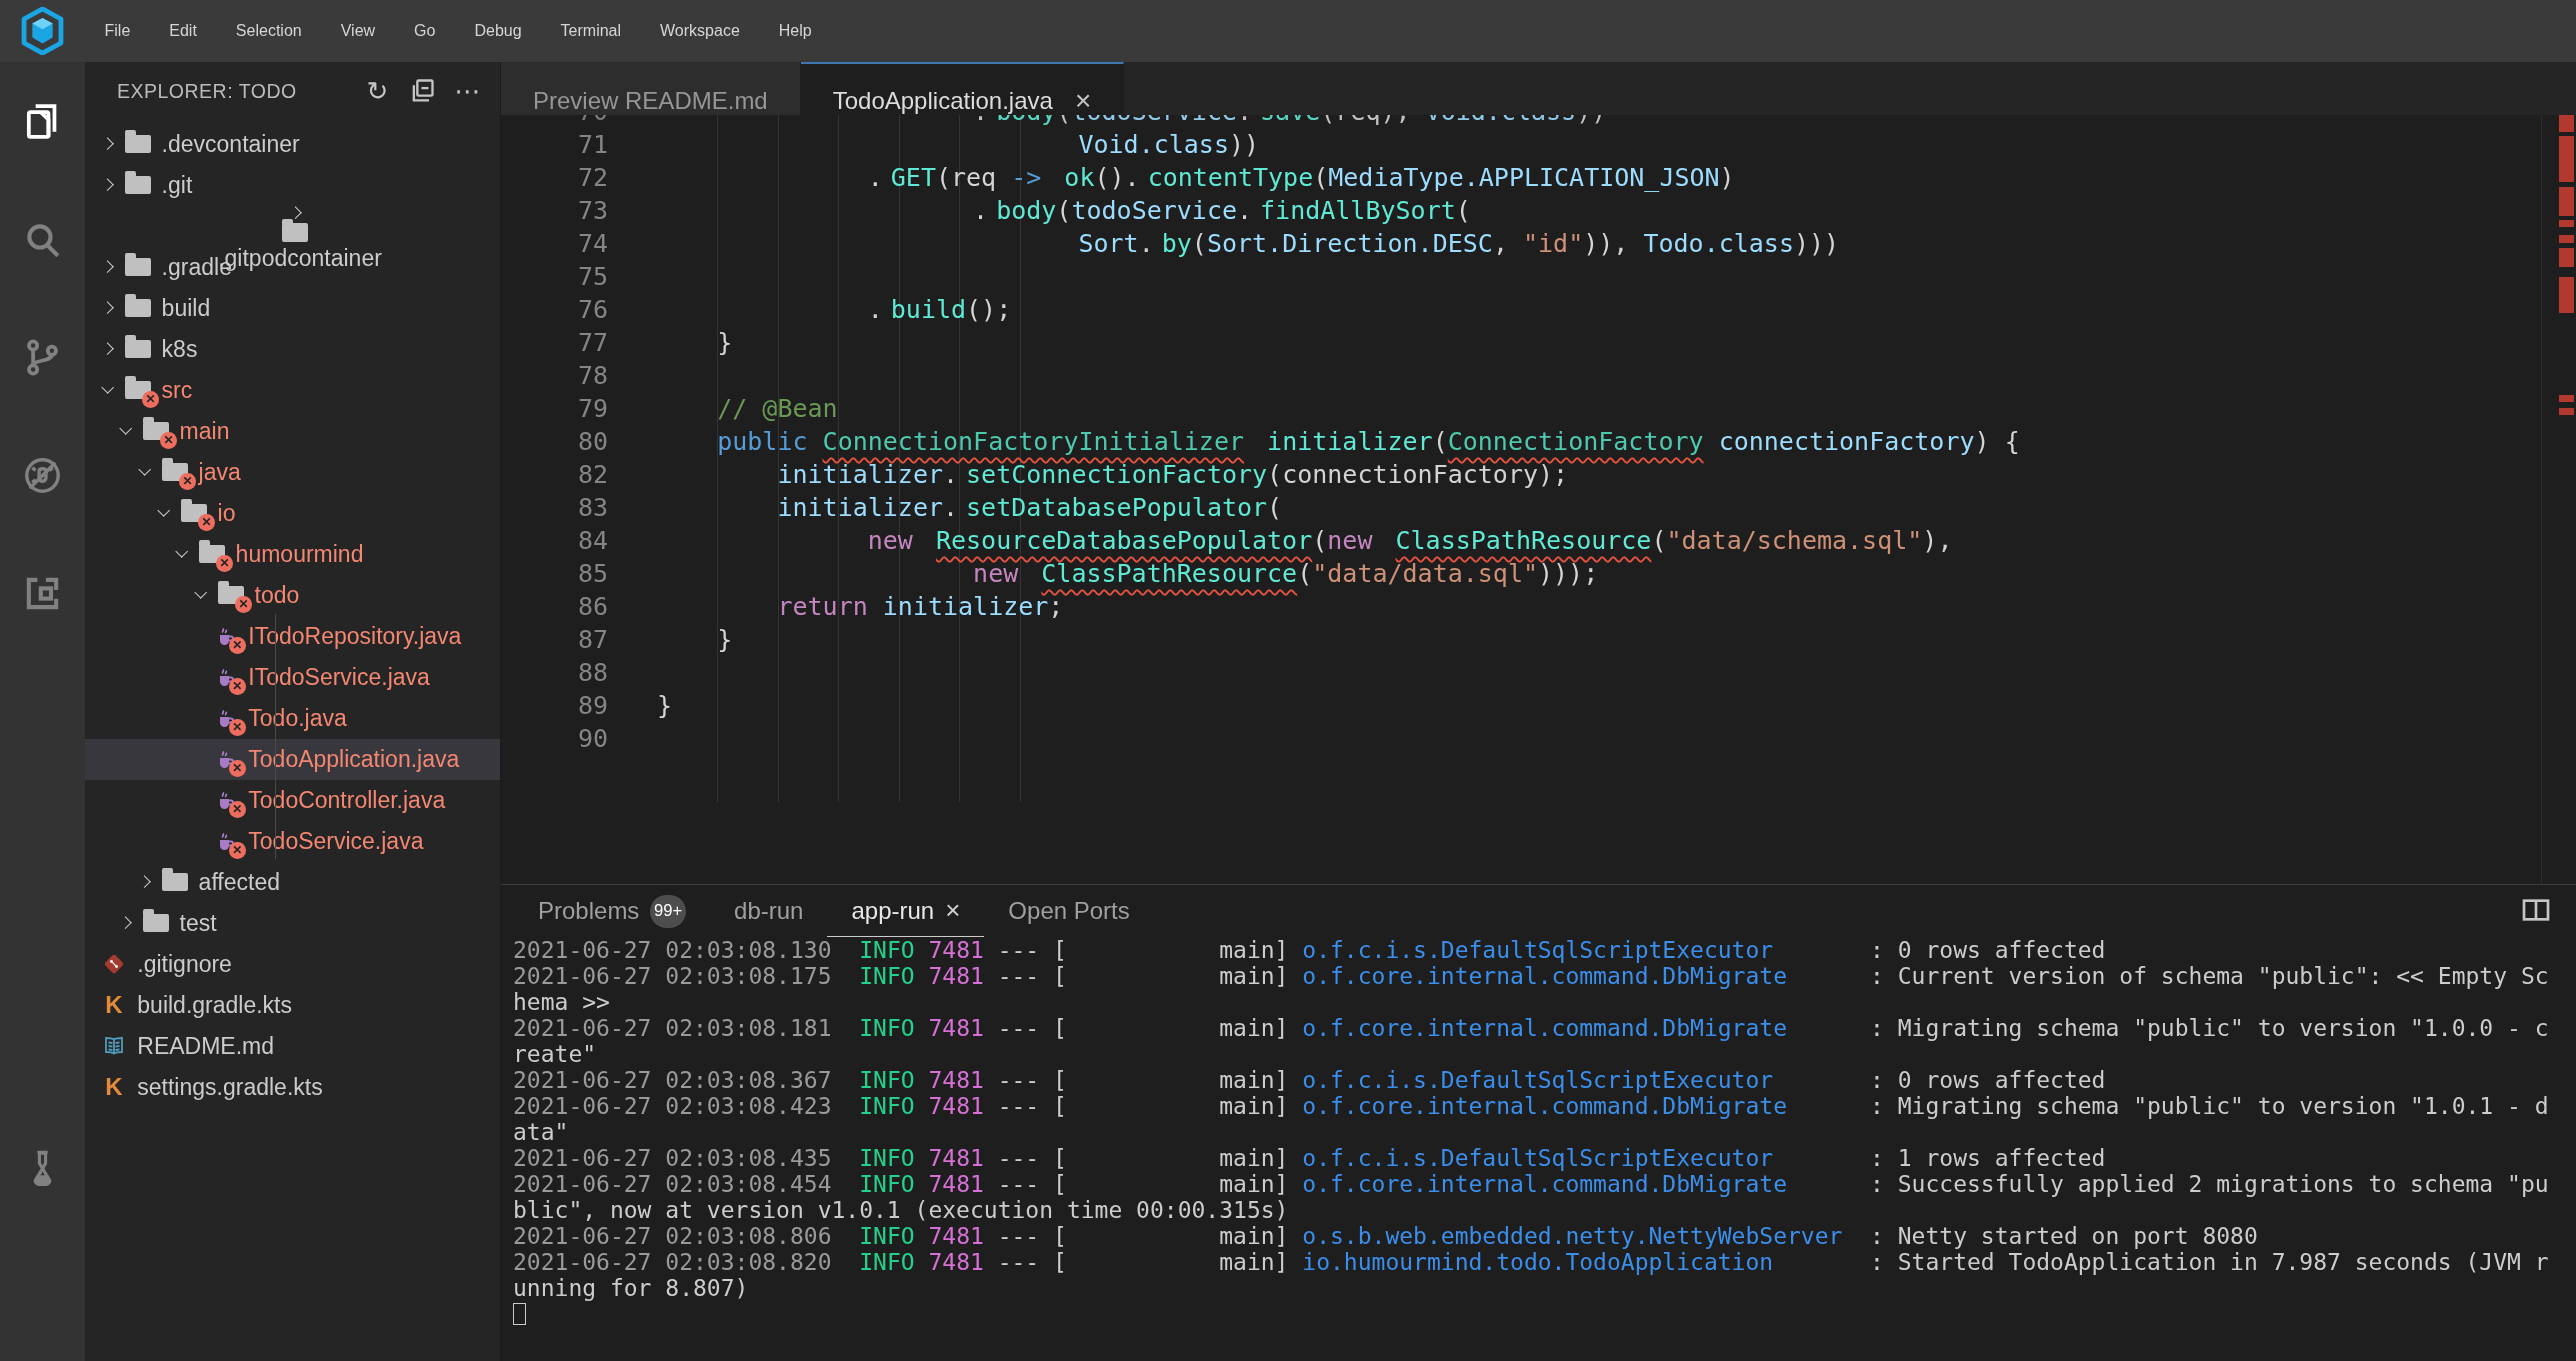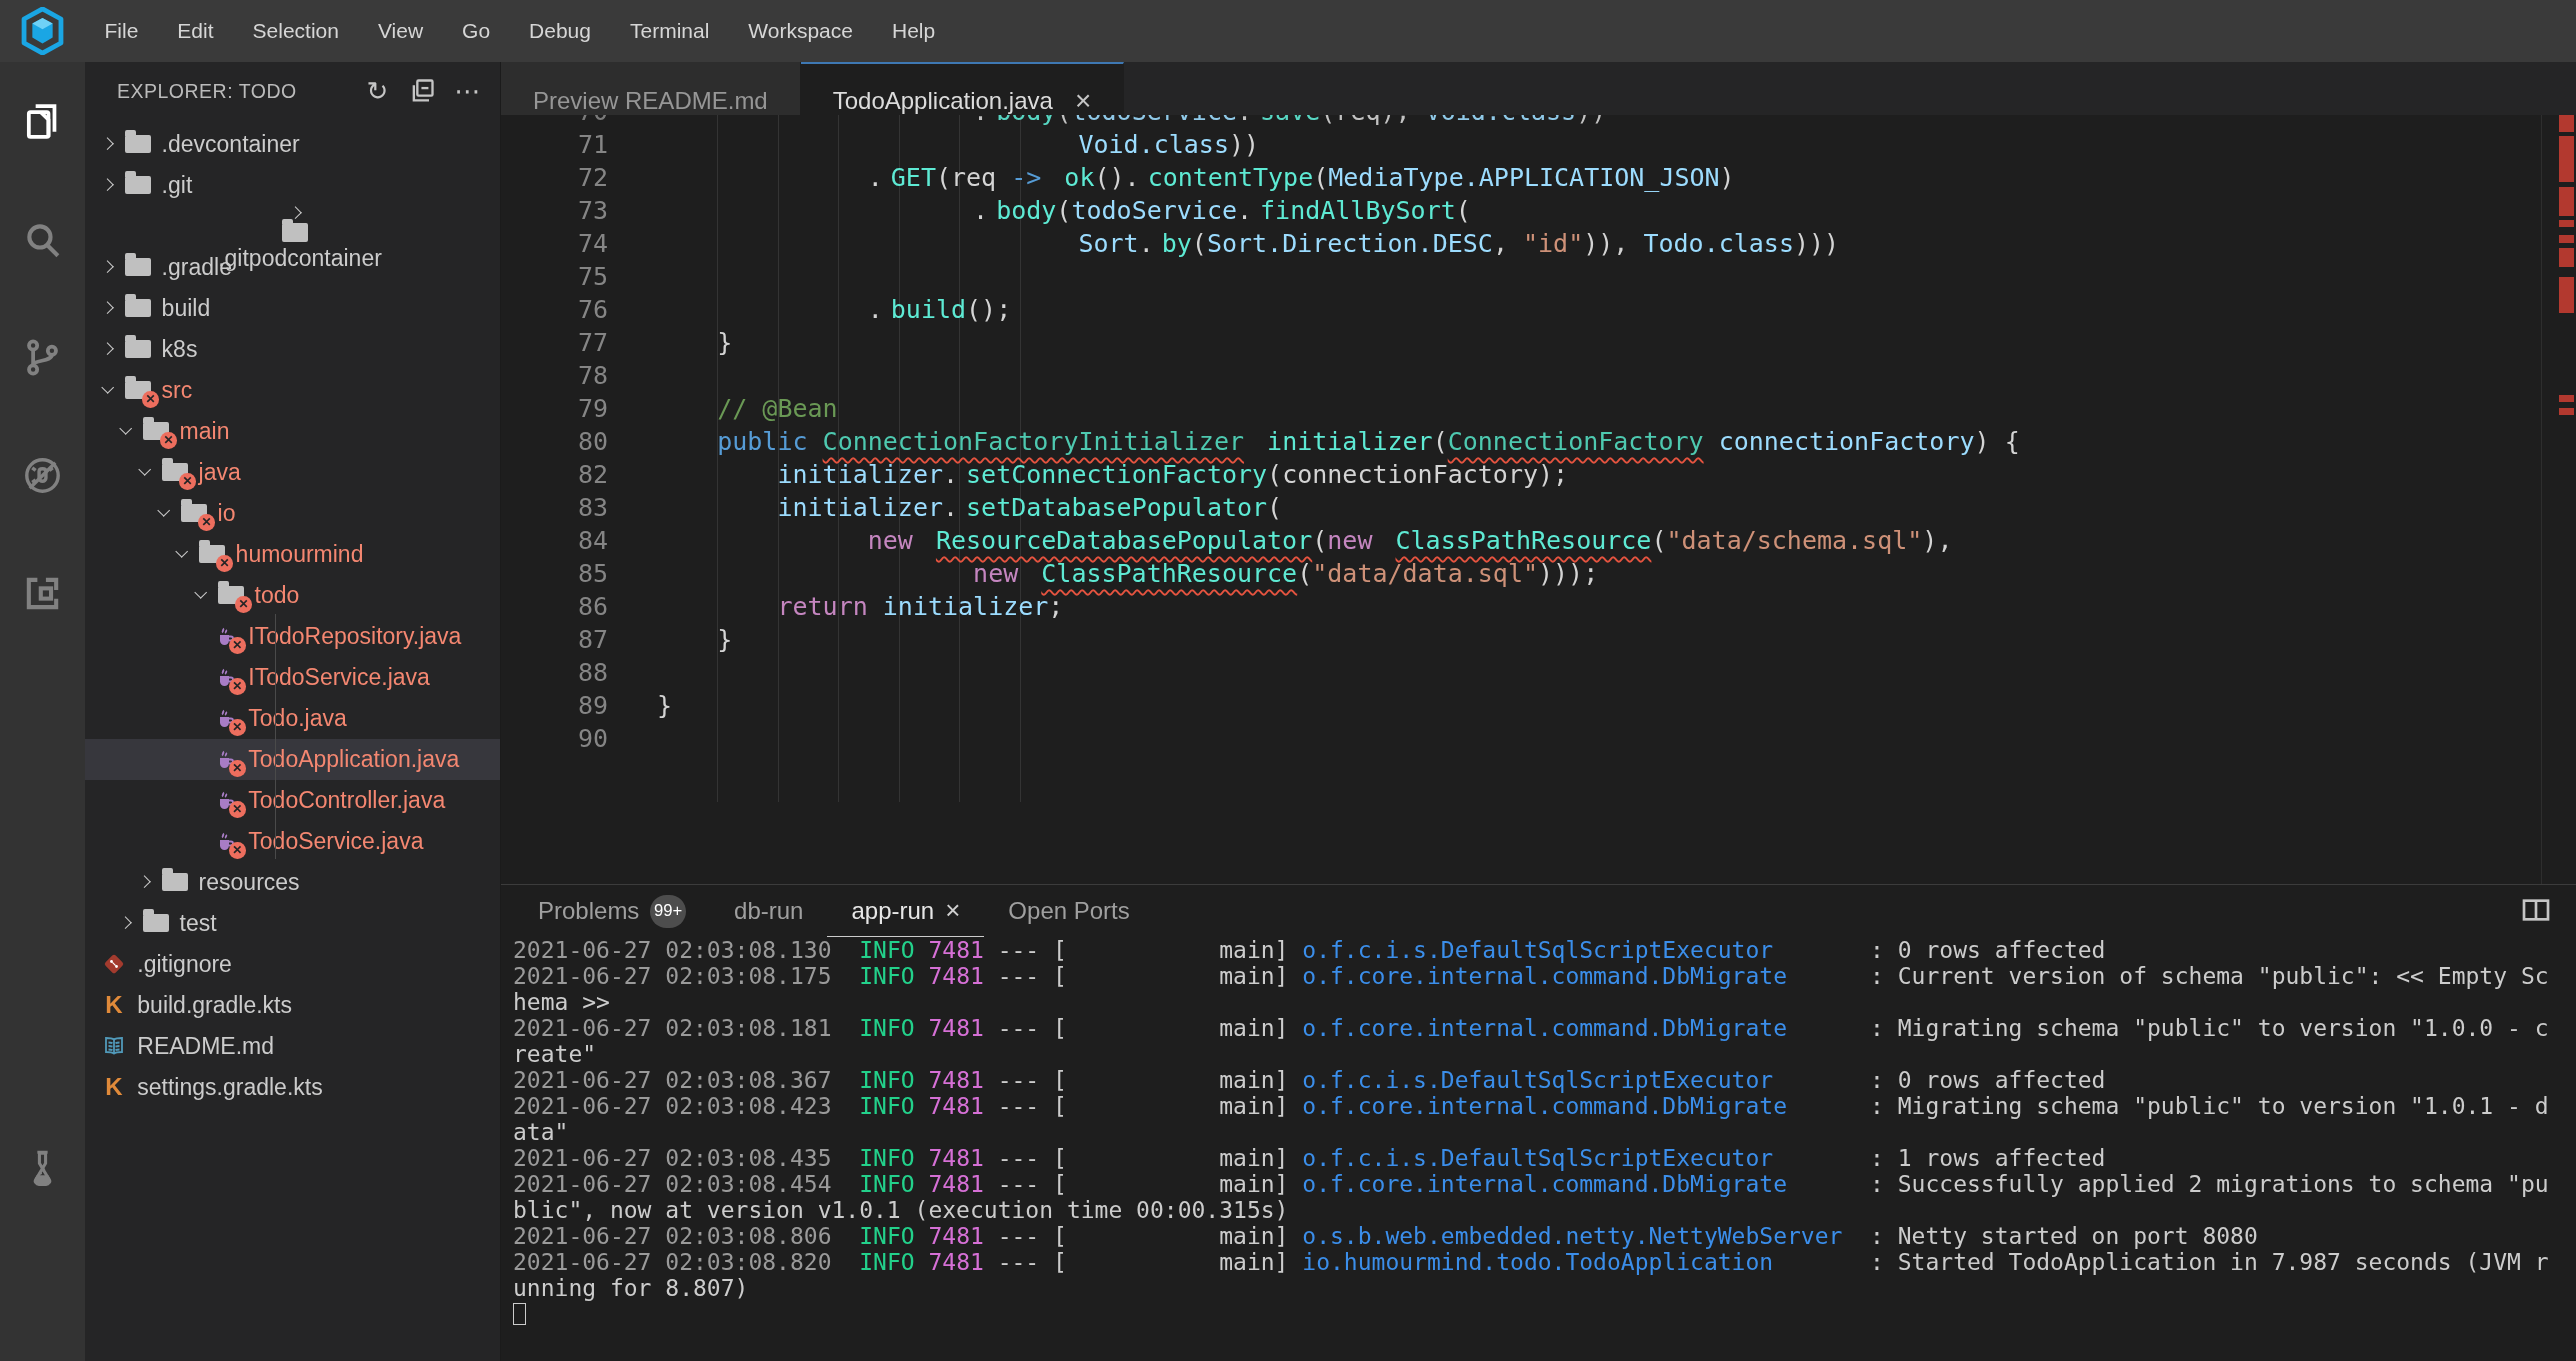--- a/index.html
+++ b/index.html
@@ -3,21 +3,21 @@
 <meta charset="utf-8">
 <style>
   * { margin:0; padding:0; box-sizing:border-box; }
   html,body { background:#1e1e1e; overflow:hidden; }
   .app { width:2576px; height:1361px; position:relative; font-family:"Liberation Sans",sans-serif; color:#cccccc; background:#1e1e1e; }
 
   
   .menubar { position:absolute; left:0; top:0; width:2576px; height:62px; background:#3a3a3a; display:flex; align-items:center; z-index:30; }
   .logo { width:85px; height:62px; display:flex; align-items:center; justify-content:center; }
   .menu-items { display:flex; align-items:center; height:100%; }
-  .menu-item { padding:0 19.5px; font-size:21px; color:#d6d6d6; height:100%; display:flex; align-items:center; cursor:default; }
+  .menu-item { padding:0 19.5px; font-size:16px; color:#d6d6d6; height:100%; display:flex; align-items:center; cursor:default; }
 
   
   .workbench { position:absolute; left:0; top:62px; width:2576px; height:1299px; display:flex; }
 
   
   .activitybar { width:85px; height:100%; background:#333333; position:relative; flex:none; }
   .act-icon { width:85px; height:118px; display:flex; align-items:center; justify-content:center; color:#818181; }
   .act-icon.active { color:#ffffff; }
   .act-icon svg { width:41px; height:41px; }
   .act-flask { position:absolute; left:0; top:1047px; }
@@ -327,21 +327,21 @@
               </svg>
               <span class="badge-x">✕</span>
             </span>
             <span>TodoService.java</span>
           </div>
           <div class="row" style="padding-left: 52px;">
             <span class="chev"></span>
             <span class="ficon">
               <span class="folder-shape"></span>
             </span>
-            <span>resources</span>
+            <span>affected</span>
           </div>
           <div class="row" style="padding-left: 33px;">
             <span class="chev"></span>
             <span class="ficon">
               <span class="folder-shape"></span>
             </span>
             <span>test</span>
           </div>
           <div class="row" style="padding-left: 15px;">
             <span class="ficon">

